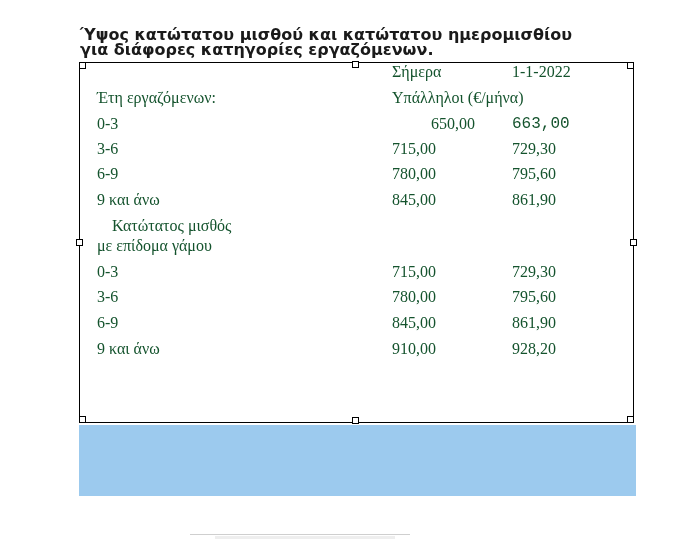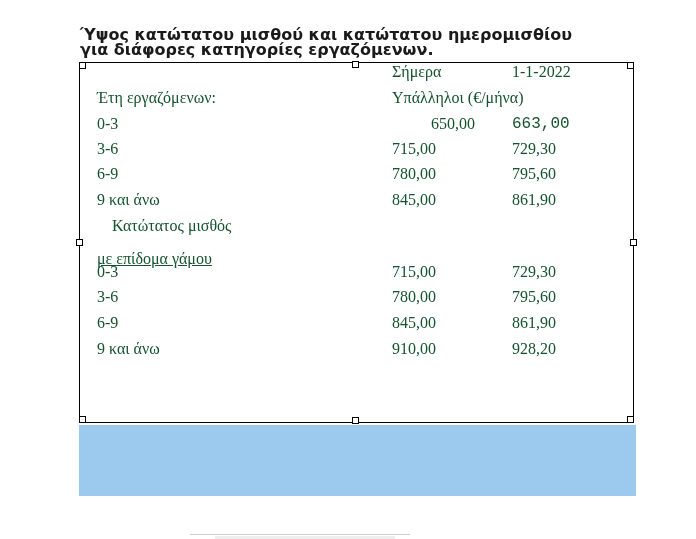--- a/index.html
+++ b/index.html
@@ -60,21 +60,21 @@
 
 <div class="cell" style="left:97px;top:165px;">6-9</div>
 <div class="cell" style="left:392px;top:165px;">780,00</div>
 <div class="cell" style="left:512px;top:165px;">795,60</div>
 
 <div class="cell" style="left:97px;top:191px;">9 και άνω</div>
 <div class="cell" style="left:392px;top:191px;">845,00</div>
 <div class="cell" style="left:512px;top:191px;">861,90</div>
 
 <div class="cell" style="left:97px;top:217px;margin-left:15px;">Κατώτατος μισθός</div>
-<div class="cell" style="left:97px;top:250px;text-decoration:underline;">με επίδομα γάμου</div>
+<div class="cell" style="left:97px;top:237px;">με επίδομα γάμου</div>
 
 <div class="cell" style="left:97px;top:263px;">0-3</div>
 <div class="cell" style="left:392px;top:263px;">715,00</div>
 <div class="cell" style="left:512px;top:263px;">729,30</div>
 
 <div class="cell" style="left:97px;top:288px;">3-6</div>
 <div class="cell" style="left:392px;top:288px;">780,00</div>
 <div class="cell" style="left:512px;top:288px;">795,60</div>
 
 <div class="cell" style="left:97px;top:314px;">6-9</div>

